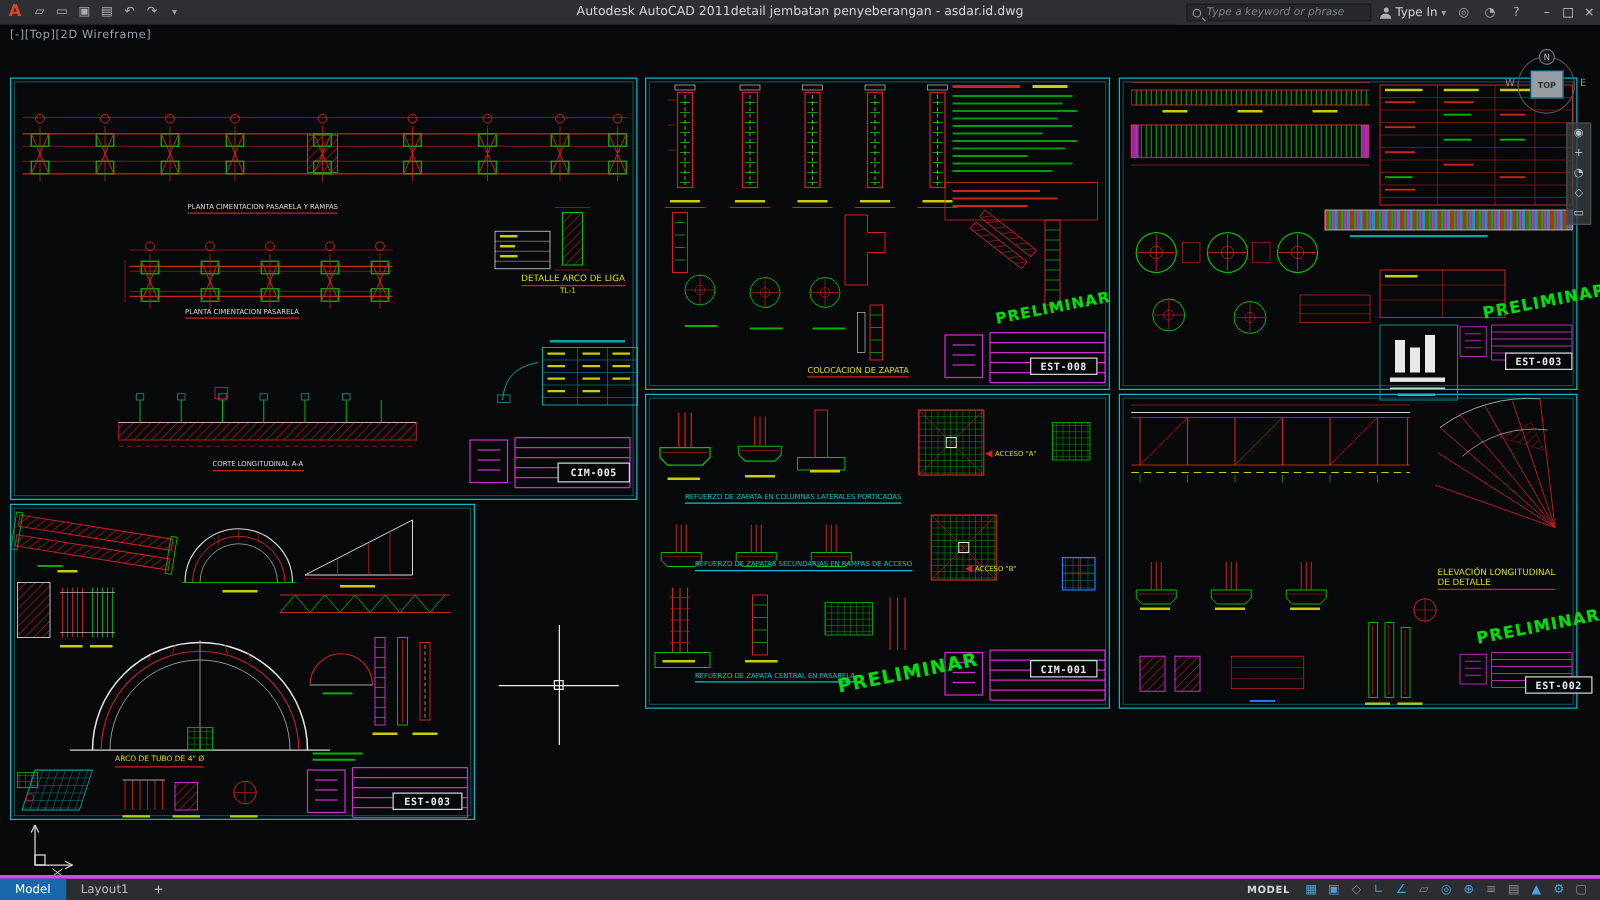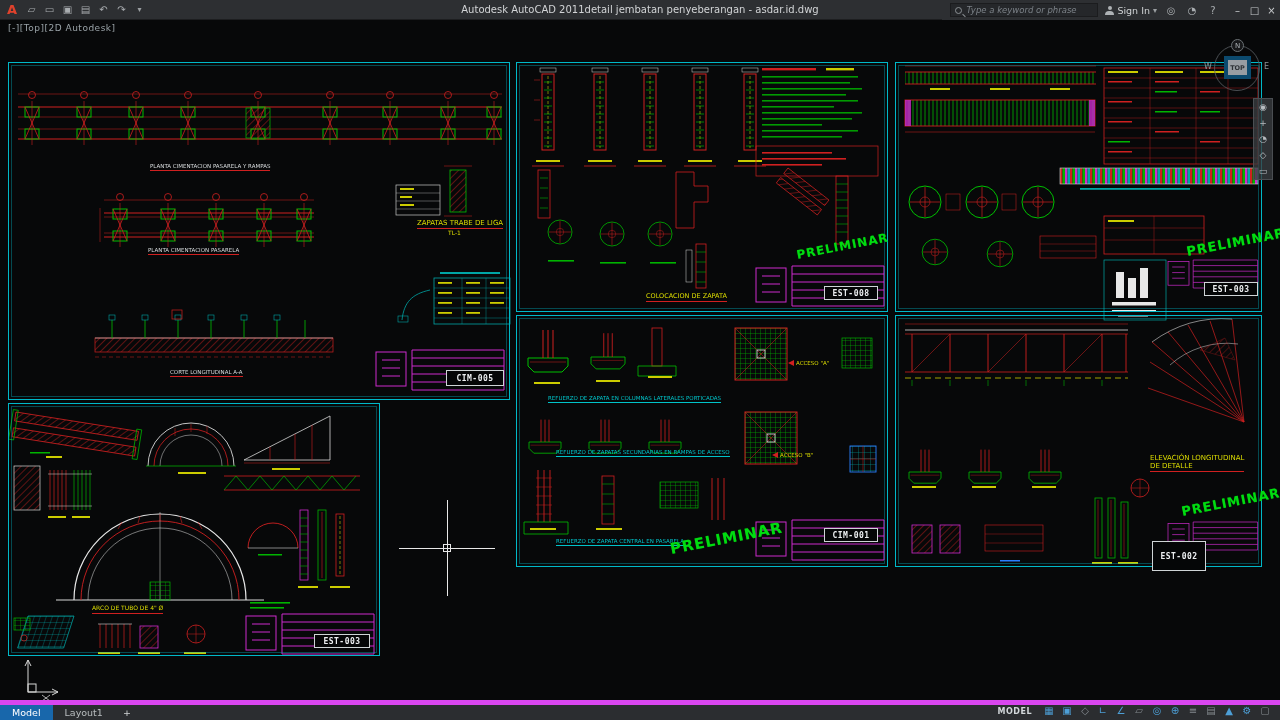--- a/index.html
+++ b/index.html
@@ -48,26 +48,26 @@
 
   
   .ch-h{height:1px;background:#e8e8e8}
   .ch-v{width:1px;background:#e8e8e8}
   .pickbox{width:8px;height:8px;border:1px solid #e8e8e8;background:transparent}
 
   
   .vc-ring{width:46px;height:46px;border:1px solid #565b5f;border-radius:50%;left:1214px;top:25px;opacity:.85}
   .vc-n{width:13px;height:13px;border:1px solid #6a7074;border-radius:50%;left:1231px;top:19px;color:#aeb4b8;font-size:7px;display:flex;align-items:center;justify-content:center;background:#17181a}
   .vc-w,.vc-e{color:#8d9397;font-size:8px}
-  .vc-top{left:1224px;top:36px;width:27px;height:23px;background:#989da2;color:#2e3236;font-size:6.5px;display:flex;align-items:center;justify-content:center;font-weight:bold;border:4px solid #0c4a6e}
+  .vc-top{left:1224px;top:36px;width:27px;height:23px;background:#989da2;color:#2e3236;font-size:6.5px;display:flex;align-items:center;justify-content:center;font-weight:bold;border:1px solid #0c4a6e}
   .navbar{left:1253px;top:78px;width:20px;background:rgba(58,61,64,.78);border:1px solid #4a4e52;display:flex;flex-direction:column;align-items:center;padding:3px 0;gap:6px}
   .nav-ico{color:#b7bcc0;font-size:9px;line-height:10px}
 
   
-  .bottombar{position:absolute;bottom:0;left:0;right:0;height:20px;background:#2b2d30;border-top:5px solid #d946ef;display:flex;align-items:flex-end;justify-content:space-between;z-index:40}
+  .bottombar{position:absolute;bottom:0;left:0;right:0;height:20px;background:#2b2d30;border-top:3px solid #d946ef;display:flex;align-items:center;justify-content:space-between;z-index:40}
   .tabs{display:flex;align-items:stretch;height:100%;font-size:9.5px}
   .tab{padding:0 12px;display:flex;align-items:center;color:#b9bdbf}
   .tab.active{background:#1867ab;color:#fff}
   .tab.add{padding:0 8px;color:#cfd2d4}
   .status{display:flex;align-items:center;gap:4px;padding-right:8px}
   .model-btn{color:#d3d8db;font-size:8px;font-weight:bold;letter-spacing:.5px;padding:0 6px}
   .sic{width:14px;text-align:center;font-size:10px;line-height:18px}
   .sic.on{color:#4d9fd6}
   .sic.off{color:#83898e}
 </style>
@@ -90,21 +90,21 @@
     <div class="tb-title">
       <span>Autodesk AutoCAD 2011</span><span class="doc">detail jembatan penyeberangan - asdar.id.dwg</span>
     </div>
     <div class="tb-right">
       <div class="search">
         <span class="mag"></span>
         <input type="text" placeholder="Type a keyword or phrase" style="">
       </div>
       <div class="signin">
         <span class="person"></span>
-        <span>Sign In</span>
+        <span>Type In</span>
         <span class="caret">▾</span>
       </div>
       <span class="tbicon">◎</span>
       <span class="tbicon">◔</span>
       <span class="tbicon">?</span>
       <div class="winbtns">
         <span class="winbtn">–</span>
         <span class="winbtn">□</span>
         <span class="winbtn close">×</span>
       </div>
@@ -707,26 +707,26 @@
       </g>
     </svg>
 
     <div class="sheet" style="left:8px;top:42px;width:502px;height:338px"></div>
     <div class="sheet" style="left:8px;top:383px;width:372px;height:253px"></div>
     <div class="sheet" style="left:516px;top:42px;width:372px;height:250px"></div>
     <div class="sheet" style="left:516px;top:295px;width:372px;height:252px"></div>
     <div class="sheet" style="left:895px;top:42px;width:367px;height:250px"></div>
     <div class="sheet" style="left:895px;top:295px;width:367px;height:252px"></div>
 
-    <span class="vp">[-][Top][2D Autodesk]</span>
+    <span class="vp">[-][Top][2D Wireframe]</span>
 
     <span class="lbl w ulr" style="left:150px;top:143px">PLANTA CIMENTACION PASARELA Y RAMPAS</span>
     <span class="lbl w ulr" style="left:148px;top:227px">PLANTA CIMENTACION PASARELA</span>
     <span class="lbl w ulr" style="left:170px;top:349px">CORTE LONGITUDINAL A-A</span>
-    <span class="lbl y ulr" style="left:417px;top:199px;font-size:7px">ZAPATAS TRABE DE LIGA</span>
+    <span class="lbl y ulr" style="left:417px;top:199px;font-size:7px">DETALLE ARCO DE LIGA</span>
     <span class="lbl y" style="left:448px;top:210px;font-size:6px">TL-1</span>
     <span class="code" style="left:446px;top:350px;width:58px;height:16px">CIM-005</span>
 
     <span class="lbl y ulr" style="left:92px;top:585px;font-size:6px">ARCO DE TUBO DE 4" Ø</span>
     <span class="code" style="left:314px;top:614px;width:56px;height:14px">EST-003</span>
 
     <span class="lbl y ulr" style="left:646px;top:273px;font-size:6.5px">COLOCACION DE ZAPATA</span>
     <span class="prelim" style="left:798px;top:228px;font-size:12px">PRELIMINAR</span>
     <span class="code" style="left:824px;top:266px;width:54px;height:14px">EST-008</span>
 
@@ -736,21 +736,21 @@
     <span class="lbl acceso" style="left:788px;top:340px"><i class="arrow-l"></i><span>ACCESO "A"</span></span>
     <span class="lbl acceso" style="left:772px;top:432px"><i class="arrow-l"></i><span>ACCESO "B"</span></span>
     <span class="prelim" style="left:672px;top:520px;font-size:15px">PRELIMINAR</span>
     <span class="code" style="left:824px;top:508px;width:54px;height:14px">CIM-001</span>
 
     <span class="prelim" style="left:1188px;top:224px;font-size:13px">PRELIMINAR</span>
     <span class="code" style="left:1204px;top:262px;width:54px;height:14px">EST-003</span>
 
     <span class="lbl y ulr" style="left:1150px;top:434px;font-size:7px;text-align:left"><span>ELEVACIÓN LONGITUDINAL</span><br><span>DE DETALLE</span></span>
     <span class="prelim" style="left:1183px;top:484px;font-size:13px">PRELIMINAR</span>
-    <span class="code" style="left:1152px;top:521px;width:54px;height:30px">EST-002</span>
+    <span class="code" style="left:1220px;top:521px;width:54px;height:14px">EST-002</span>
 
     <div class="vc-ring"></div>
     <div class="vc-n">N</div>
     <span class="vc-w" style="left:1204px;top:42px">W</span>
     <span class="vc-e" style="left:1264px;top:42px">E</span>
     <div class="vc-top">TOP</div>
     <div class="navbar">
       <span class="nav-ico">◉</span>
       <span class="nav-ico">+</span>
       <span class="nav-ico">◔</span>

